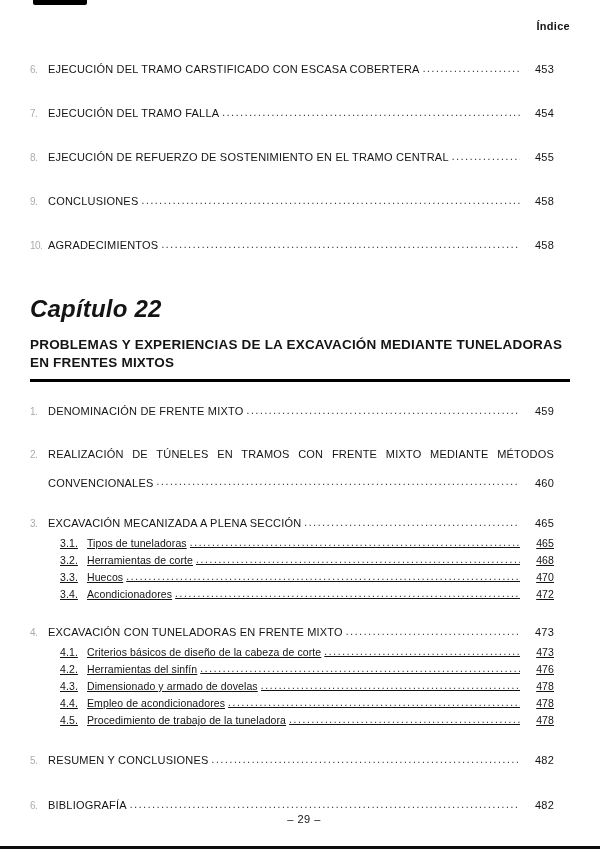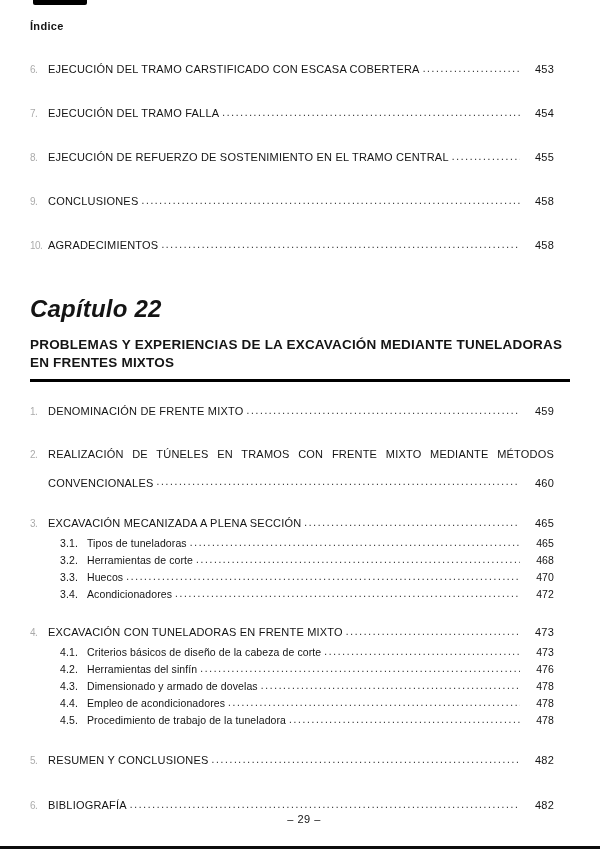--- a/index.html
+++ b/index.html
@@ -5,21 +5,21 @@
   html,body { margin:0; padding:0; }
   body {
     width:600px; height:849px; position:relative; overflow:hidden;
     background:#ffffff; color:#141414;
     font-family:"Liberation Sans", sans-serif;
     -webkit-font-smoothing:antialiased;
   }
   .content { padding:20px 30px 0 30px; }
 
   .index-header {
-    text-align:left; font-size:11px; font-weight:bold; letter-spacing:.3px;
+    text-align:right; font-size:11px; font-weight:bold; letter-spacing:.3px;
   }
 
   
   .row {
     display:flex; align-items:baseline;
     font-size:11px; line-height:14px; letter-spacing:.2px;
     padding-right:16px;
   }
   .marker {
     flex:none; width:18px; font-size:10px; color:#333; opacity:.42;
@@ -54,21 +54,21 @@
 
   .two-line { flex:1 1 auto; min-width:0; }
   .justline {
     font-size:11px; line-height:14px; letter-spacing:.2px;
     text-align:justify; text-align-last:justify;
   }
   .inner-row { display:flex; align-items:flex-start; margin-top:15px; }
 
   .sub-row {
     padding-left:30px; font-size:10.5px; line-height:13px;
-    margin-top:4px; letter-spacing:.1px;
+    margin-top:4px; letter-spacing:.1px;text-decoration:underline;
   }
   .sub-row.first { margin-top:6px; }
   .subnum { flex:none; width:27px; }
   .sub-row .label { font-weight:400; }
 
   .footer {
     position:absolute; bottom:24px; left:8px; right:0;
     text-align:center; font-size:11px; letter-spacing:.5px;
   }
 

